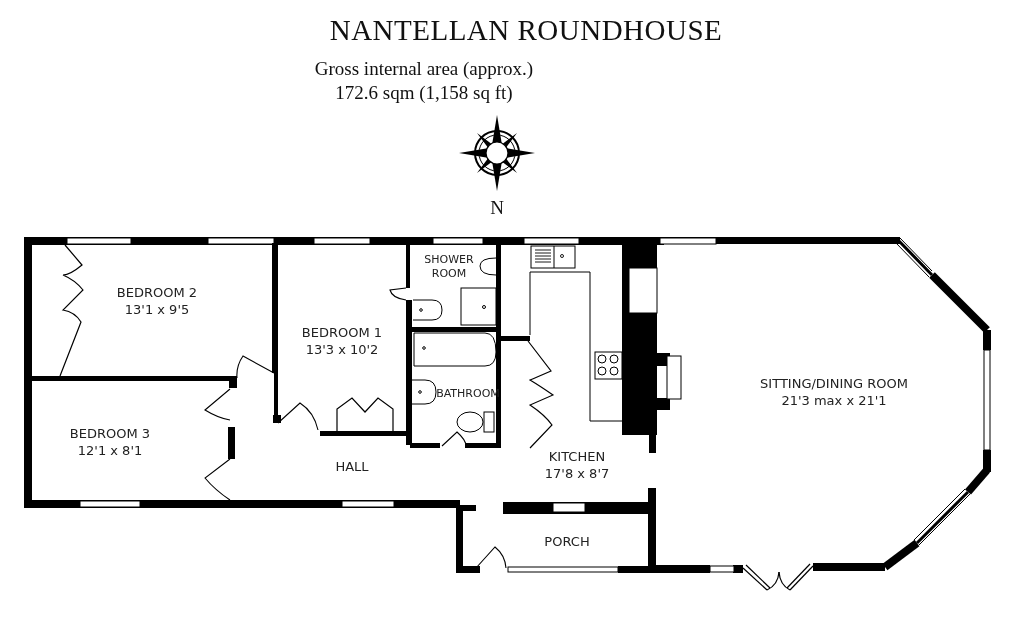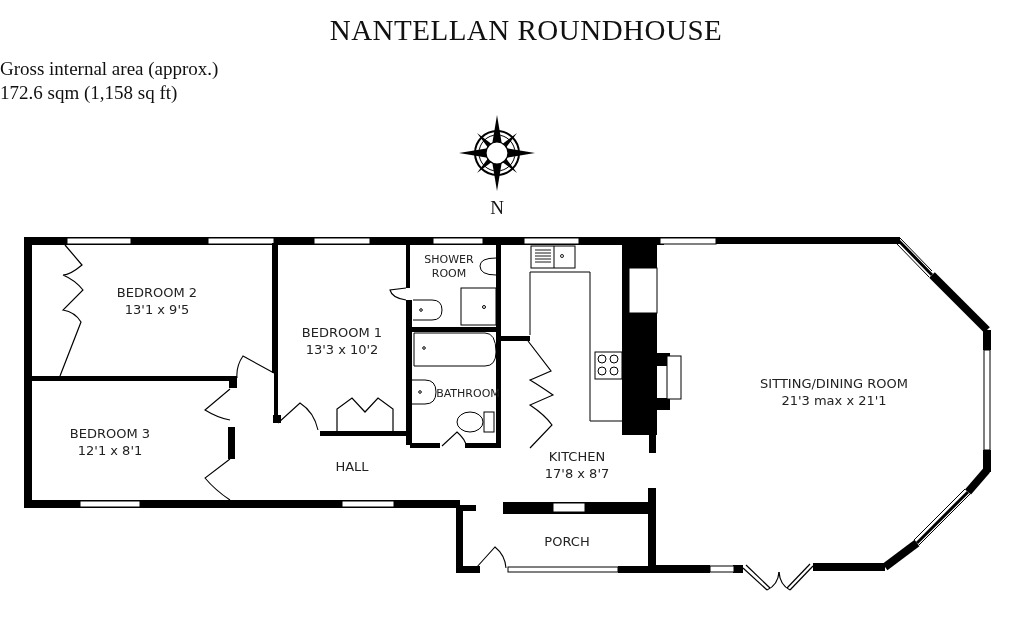--- a/index.html
+++ b/index.html
@@ -1,19 +1,19 @@
 <!DOCTYPE html>
 <html><head>
 <meta charset="utf-8">
 <style>
   html, body { margin:0; padding:0; background:#ffffff; }
   body { width:1020px; height:629px; position:relative; overflow:hidden; }
   .title { position:absolute; left:16px; width:1020px; text-align:center; top:14px;
     font-family:"Liberation Serif","DejaVu Serif",serif; font-size:29px; color:#111; letter-spacing:0.5px; }
-  .sub { position:absolute; left:0; width:848px; text-align:left;
+  .sub { position:absolute; left:0; width:848px; text-align:center;
     font-family:"Liberation Serif","DejaVu Serif",serif; font-size:19px; color:#111; }
   .sub1 { top:58px; }
   .sub2 { top:82px; }
   svg.plan { position:absolute; left:0; top:0; }
   .lbl { font-family:"DejaVu Sans","Liberation Sans",sans-serif; font-size:13px; fill:#222; }
   .lbl-sm { font-family:"DejaVu Sans","Liberation Sans",sans-serif; font-size:11px; fill:#222; }
   .north { font-family:"Liberation Serif","DejaVu Serif",serif; font-size:19px; fill:#111; }
 </style>
 </head>
 <body>

